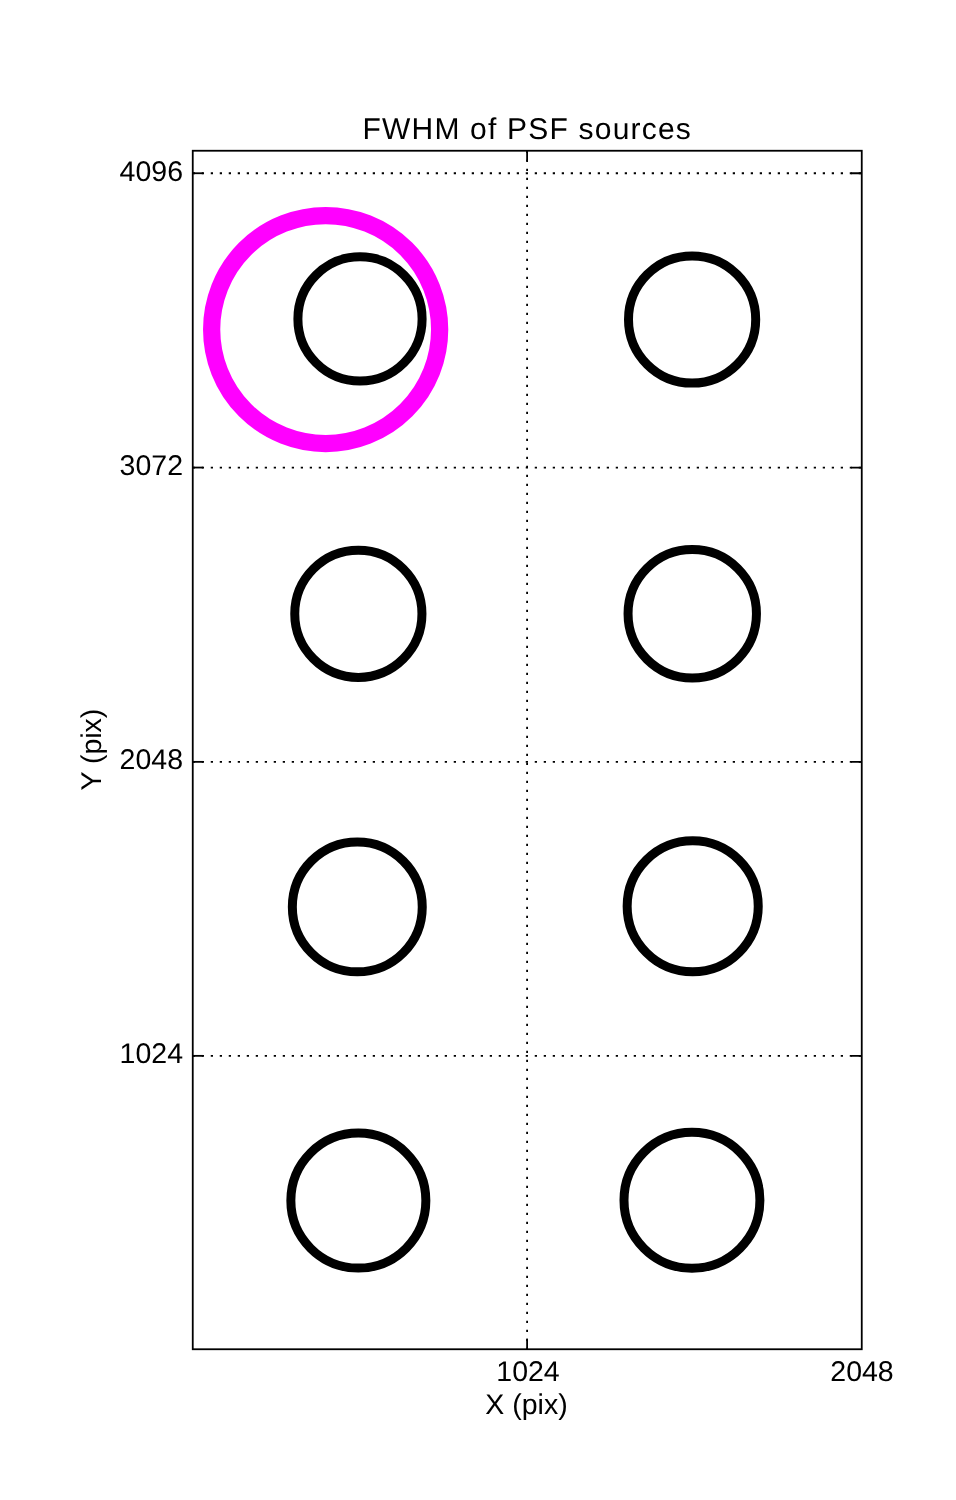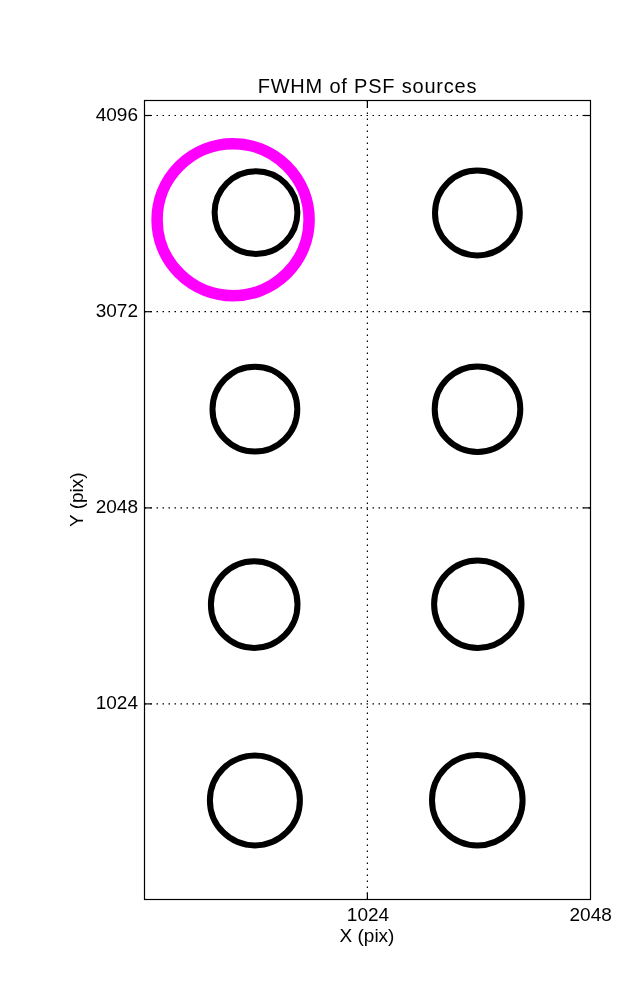--- a/index.html
+++ b/index.html
@@ -1,16 +1,16 @@
 <!DOCTYPE html>
 <html><head>
 <meta charset="utf-8">
 <style>
   html,body{margin:0;padding:0;background:#ffffff;}
-  .fig{width:531px;height:1000px;position:relative;font-family:"Liberation Sans",sans-serif;padding-left:16px;}
+  .fig{width:531px;height:1000px;position:relative;font-family:"Liberation Sans",sans-serif;}
   text{fill:#000000;}
 </style>
 </head>
 <body>
 
 <div class="fig">
 <svg width="637" height="1000" viewBox="0 0 637 1000">
 
   <rect x="0" y="0" width="637" height="1000" fill="#ffffff"></rect>
 

